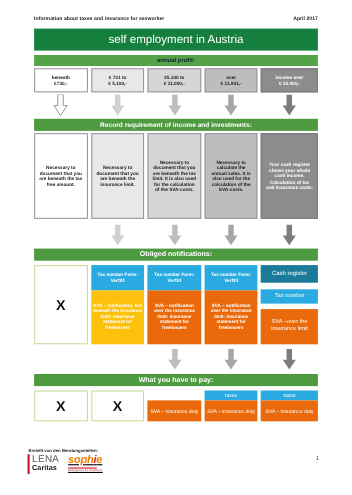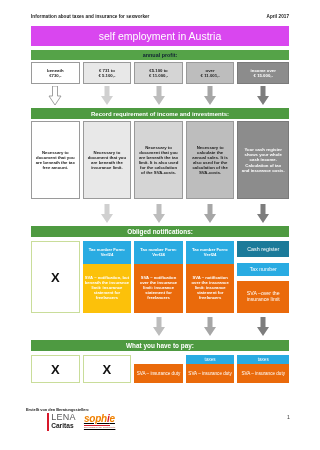--- a/index.html
+++ b/index.html
@@ -23,21 +23,21 @@
     font-size: 4.6px; font-weight: 600; color: #1a1a1a;
     letter-spacing: .05px;
   }
 
   
   .title-bar {
     position: absolute;
     display: flex; align-items: center; justify-content: center;
     color: #ffffff; text-align: center;
   }
-  .bar-dark  { background: #d946ef; text-align: right; }
+  .bar-dark  { background: #15803d; text-align: right; }
   .bar-mid   { background: #55a348; }
   .bar-green { background: #4e9a41; }
 
   
   .row { position: absolute; display: flex; gap: 3px; }
   .cell {
     display: flex; flex-direction: column;
     align-items: center; justify-content: center;
     text-align: center; line-height: 1.18;
     padding: 1px 2px;
@@ -93,21 +93,21 @@
     font-size: 13px; font-weight: 700; color: #111;
     font-family: "Liberation Sans", sans-serif;
   }
 
   
   .footer-note {
     position: absolute; left: 26px; top: 407px;
     font-size: 3.9px; font-weight: 700; color: #1a1a1a;
   }
   .logos { position: absolute; left: 25px; top: 413px; display: flex; align-items: flex-start; gap: 8px; }
-  .lena-block { display: flex; align-items: stretch; gap: 2px; margin-left: 22px; }
+  .lena-block { display: flex; align-items: stretch; gap: 2px; }
   .redbar { width: 2.2px; background: #d7182a; }
   .lena-txt { display: flex; flex-direction: column; justify-content: center; }
   .lena-word { font-size: 9px; color: #58585a; letter-spacing: .3px; line-height: 1; }
   .caritas-word { font-size: 6.6px; font-weight: 700; color: #1a1a1a; line-height: 1.3; }
   .sophie { position: relative; padding-top: 1px; text-decoration: underline; }
   .sophie-word { font-size: 10px; font-style: italic; font-weight: 700; color: #f08000; line-height: 1; letter-spacing: -.2px; }
   .sophie-word .dot { color: #d7182a; }
   .sophie-sub { font-size: 2.4px; color: #b0443a; line-height: 1.25; margin-top: .5px; }
   .sophie-rule { width: 26px; height: .7px; background: #d7182a; margin-top: .5px; }
   .page-num {

